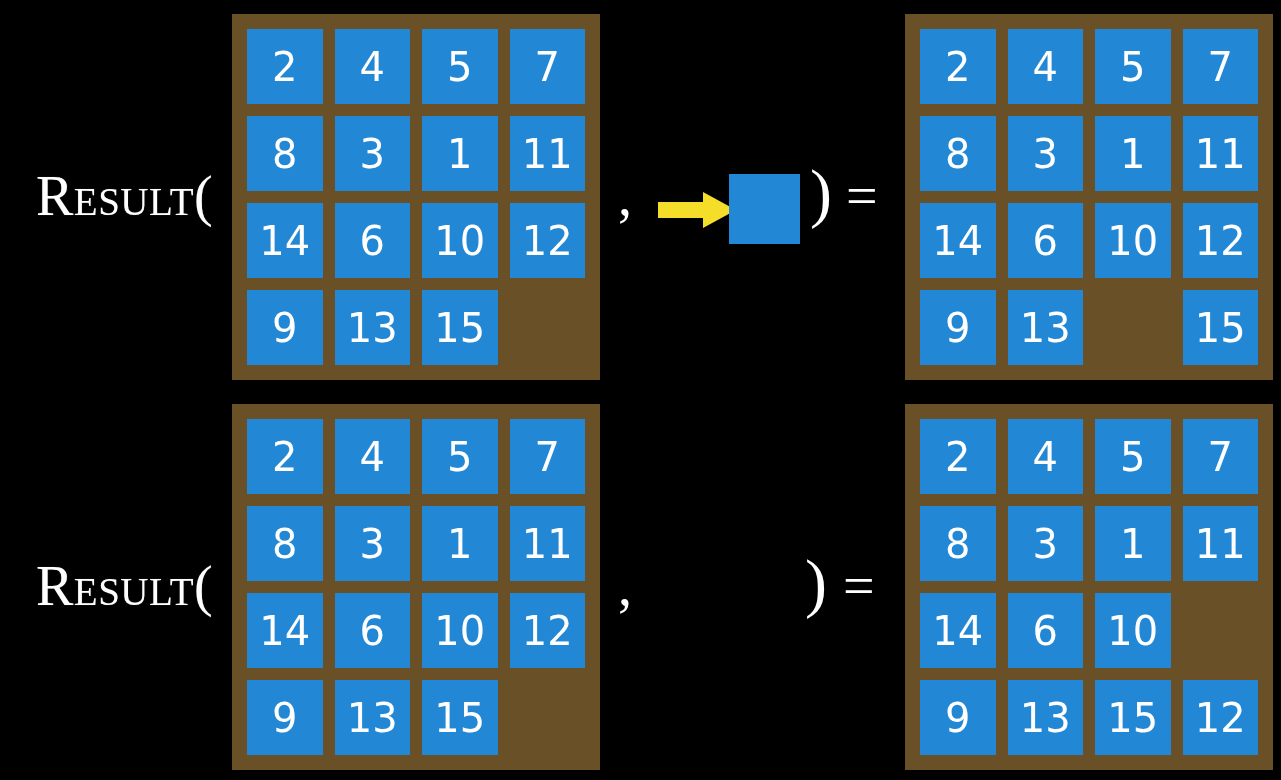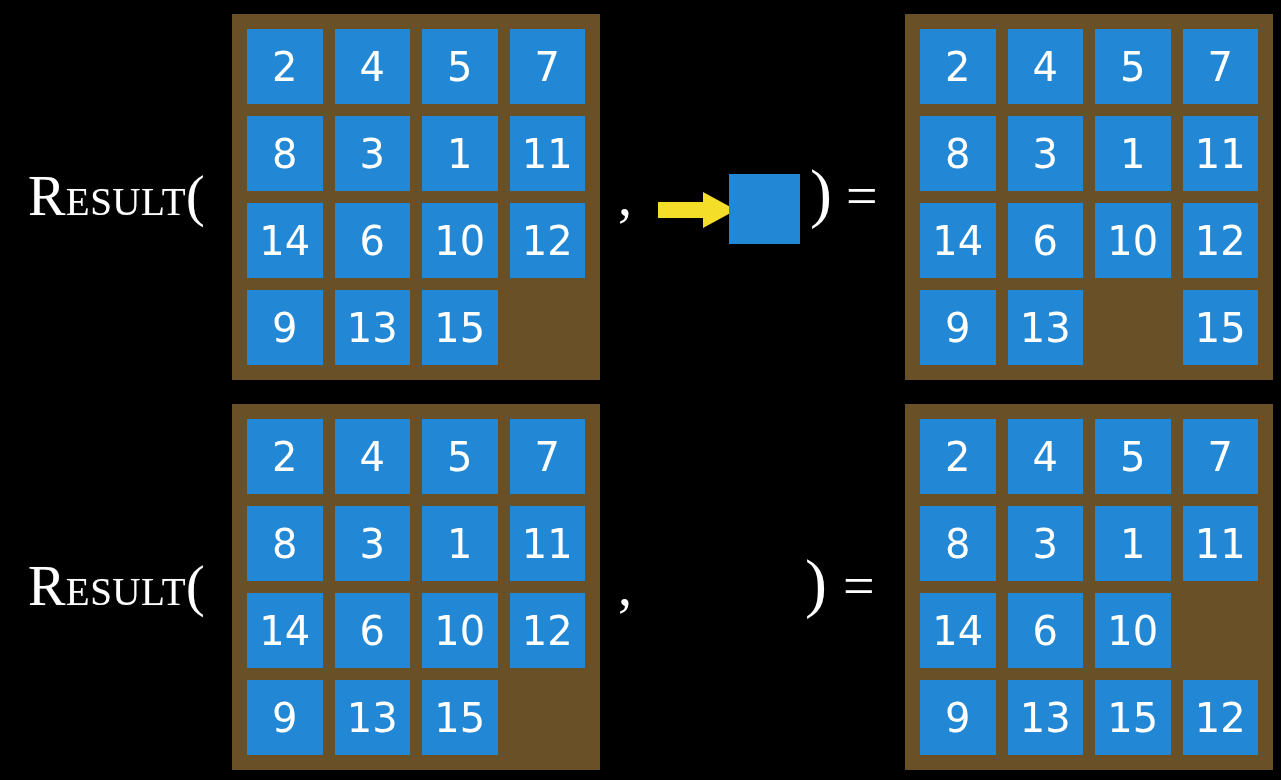--- a/index.html
+++ b/index.html
@@ -39,20 +39,21 @@
   .result-label {
     position: absolute;
     color: #ffffff;
     font-family: "Liberation Serif", serif;
     font-variant: small-caps;
     font-size: 56px;
     line-height: 1;
     letter-spacing: 0.5px;
     white-space: nowrap;
     text-shadow: 0 0 1px rgba(255,255,255,0.35);
+    margin-left: 8px;
   }
   .row-top .result-label    { left: 28px; top: 168px; }
   .row-bottom .result-label { left: 28px; top: 168px; }
 
   
   .sym {
     position: absolute;
     color: #ffffff;
     font-family: "Liberation Serif", serif;
     font-size: 56px;

